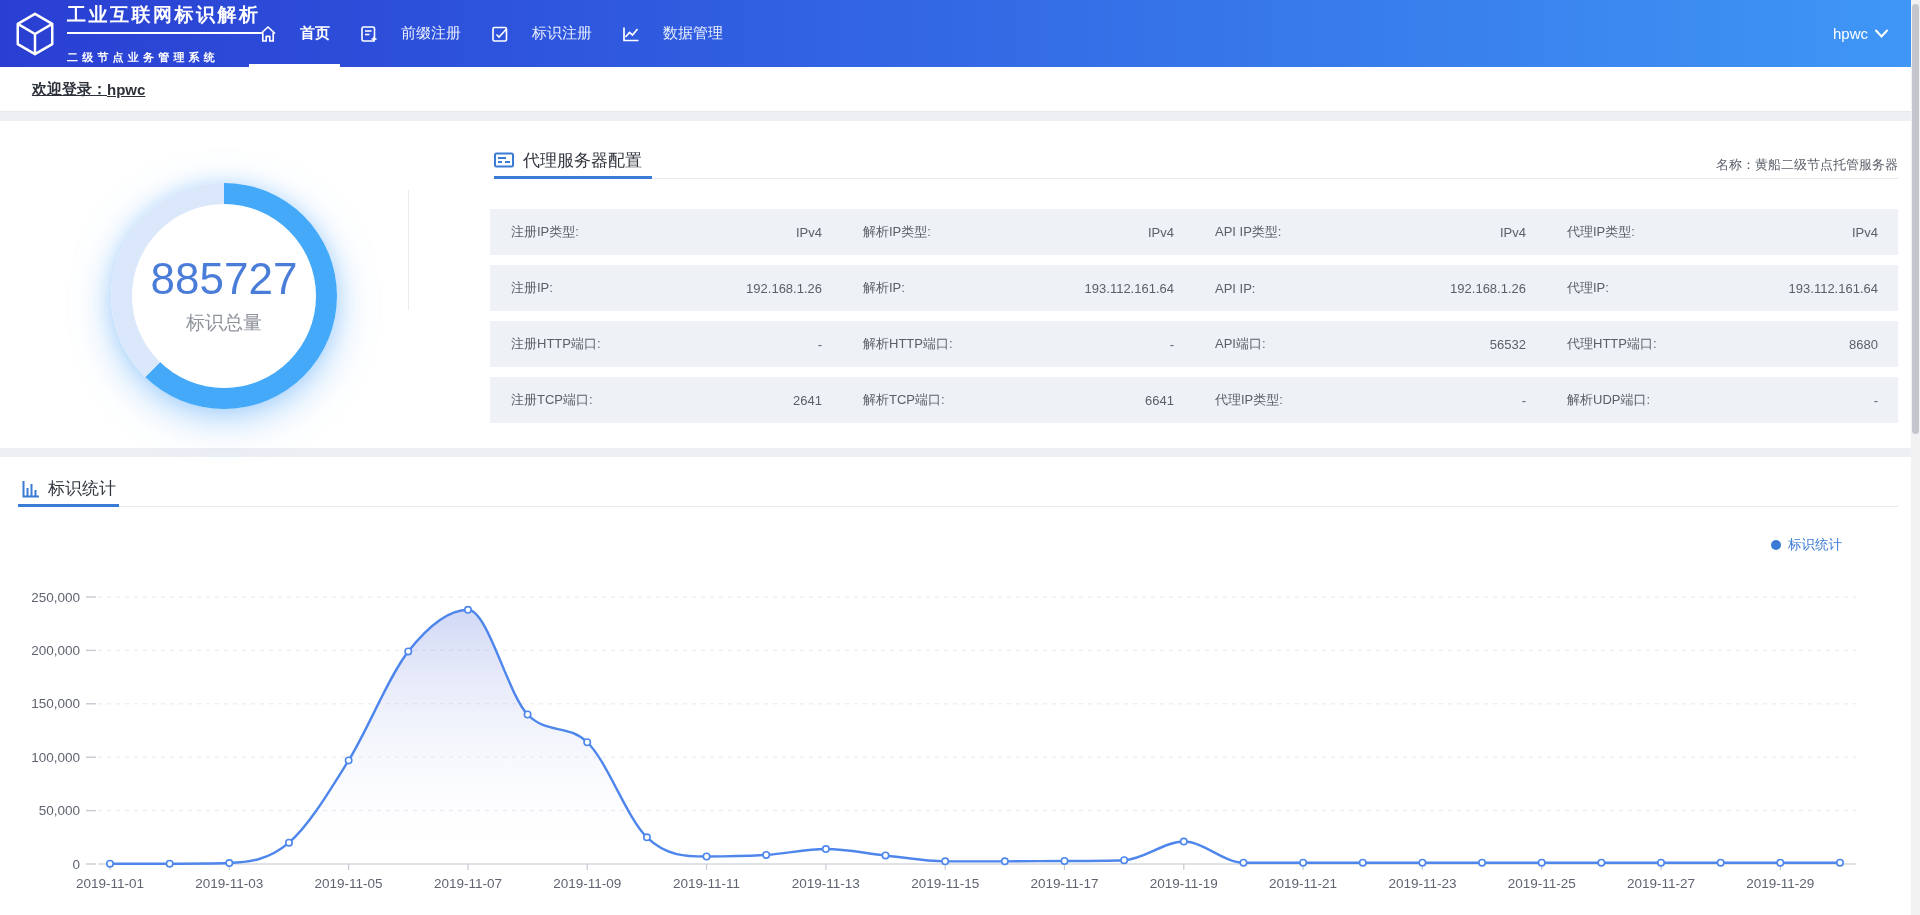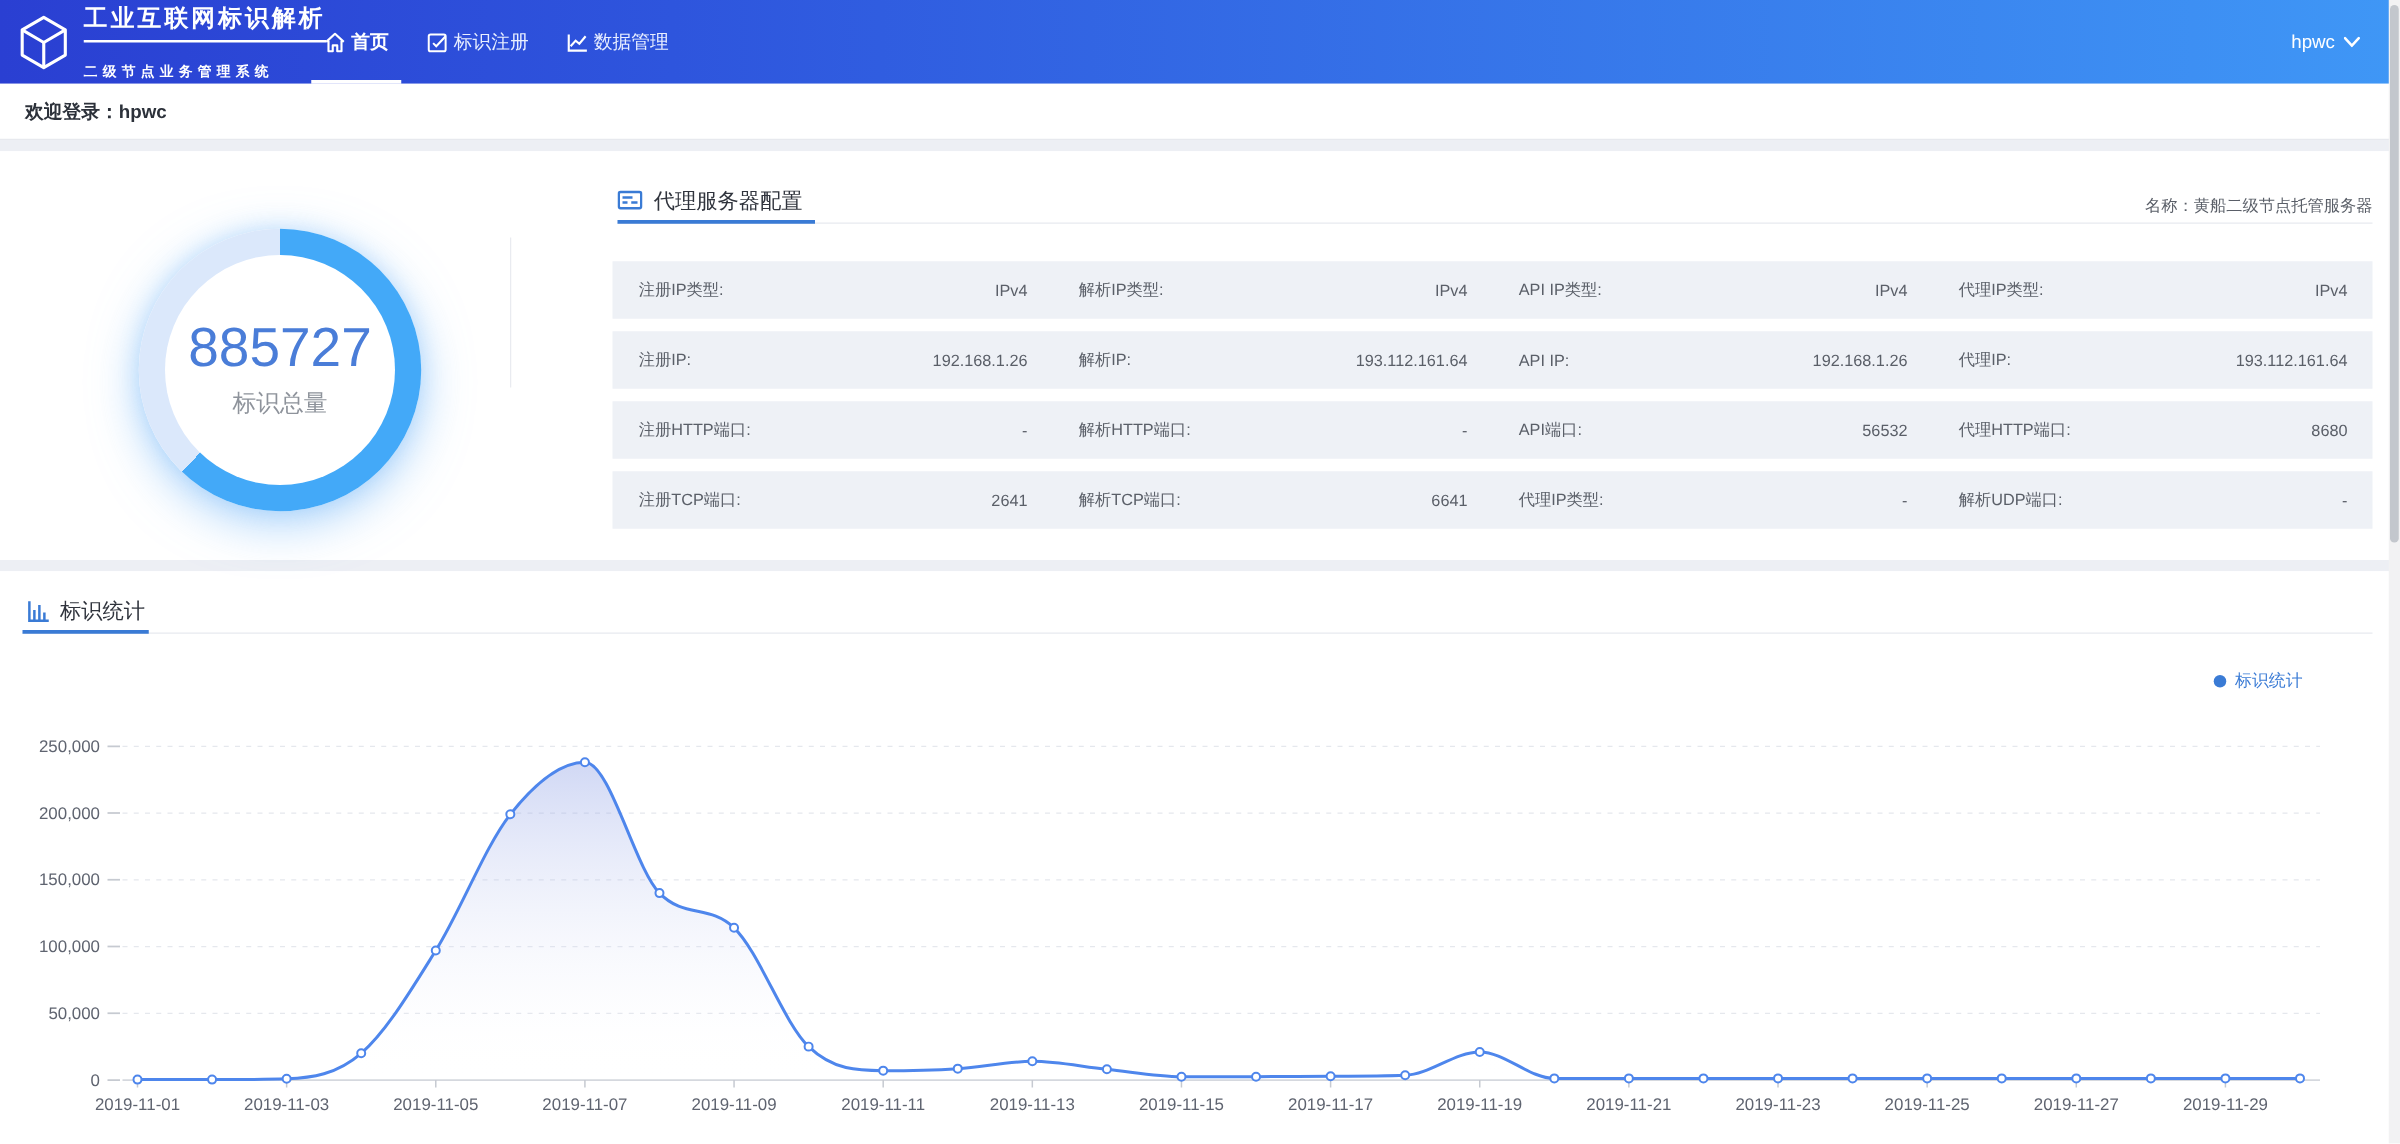--- a/index.html
+++ b/index.html
@@ -10,33 +10,33 @@
   .topbar{position:absolute;left:0;top:0;width:1920px;height:67px;
           background:linear-gradient(90deg,#2a3fd2 0%,#2e55dd 28%,#3f97f6 100%);
           display:flex;align-items:stretch;color:#fff;}
   .logo{display:flex;align-items:center;padding-left:12px;width:226px;flex:0 0 auto;}
   .logo-ic{width:46px;height:46px;flex:0 0 auto;}
   .logo-text{margin-left:9px;}
   .logo-title{font-size:19px;font-weight:bold;letter-spacing:2.5px;white-space:nowrap;}
   .logo-sub{font-size:11px;font-weight:bold;letter-spacing:4.2px;border-top:2px solid #fff;
             margin-top:4px;padding-top:16px;white-space:nowrap;}
   .nav{display:flex;align-items:stretch;margin-left:6px;}
-  .nav-item{position:relative;display:flex;align-items:center;gap:4px;padding:0 15px;
+  .nav-item{position:relative;display:flex;align-items:center;gap:23px;padding:0 15px;
             font-size:15px;color:#e9efff;cursor:pointer;white-space:nowrap;}
   .nav-item.active{color:#ffffff;font-weight:bold;}
   .nav-item.active::after{content:"";position:absolute;left:5px;right:5px;bottom:0;height:3px;background:#fff;}
   .nav-ic{display:flex;align-items:center;}
   .nav-ic svg{display:block;}
   .user{margin-left:auto;display:flex;align-items:center;gap:7px;padding-right:32px;
         font-size:15px;cursor:pointer;}
 
   
   .welcome{position:absolute;left:0;top:67px;width:1920px;height:45px;background:#fff;
-           border-bottom:1px solid #e7e9ee;display:flex;align-items:center;padding-left:20px;
-           box-sizing:border-box;font-size:15px;font-weight:bold;color:#2c313a;}
+           border-bottom:1px solid #e7e9ee;display:flex;align-items:center;padding-left:32px;
+           box-sizing:border-box;font-size:15px;font-weight:bold;color:#2c313a;text-decoration:underline;}
   .gap{position:absolute;left:0;width:1920px;background:#edeff4;}
   .gap1{top:112px;height:9px;}
   .gap2{top:448px;height:9px;}
   .card1{position:absolute;left:0;top:121px;width:1920px;height:327px;background:#fff;}
   .card2{position:absolute;left:0;top:457px;width:1920px;height:458px;background:#fff;}
 
   
   .ring{position:absolute;left:111px;top:183px;width:226px;height:226px;border-radius:50%;
         box-shadow:0 10px 38px rgba(104,176,248,.55),0 0 16px rgba(130,190,250,.30);}
   .ring-inner{position:absolute;inset:21px;border-radius:50%;background:#fff;
@@ -95,20 +95,34 @@
         <div class="nav-item active">
           <span class="nav-ic">
             <svg width="18" height="18" viewBox="0 0 18 18">
               <g fill="none" stroke="#fff" stroke-width="1.7" stroke-linejoin="round">
                 <path d="M2 8.5 L9 2 L16 8.5"></path>
                 <path d="M3.8 7.5 V16 H7.2 V11.3 H10.8 V16 H14.2 V7.5"></path>
               </g>
             </svg>
           </span>
           <span>首页</span>
+        </div>
+        <div class="nav-item">
+          <span class="nav-ic">
+            <svg width="18" height="18" viewBox="0 0 18 18">
+              <g fill="none" stroke="#fff" stroke-width="1.6">
+                <rect x="2" y="2" width="12.5" height="14" rx="1.5"></rect>
+                <line x1="5" y1="6" x2="11.5" y2="6"></line>
+                <line x1="5" y1="9.5" x2="9.5" y2="9.5"></line>
+                <line x1="14" y1="11.5" x2="14" y2="16.5"></line>
+                <line x1="11.5" y1="14" x2="16.5" y2="14"></line>
+              </g>
+            </svg>
+          </span>
+          <span>前缀注册</span>
         </div>
         <div class="nav-item">
           <span class="nav-ic">
             <svg width="18" height="18" viewBox="0 0 18 18">
               <g fill="none" stroke="#fff" stroke-width="1.6">
                 <rect x="2" y="2.5" width="13.5" height="13.5" rx="1.5"></rect>
                 <path d="M5.5 9.5 L8 12 L15.5 4"></path>
               </g>
             </svg>
           </span>

